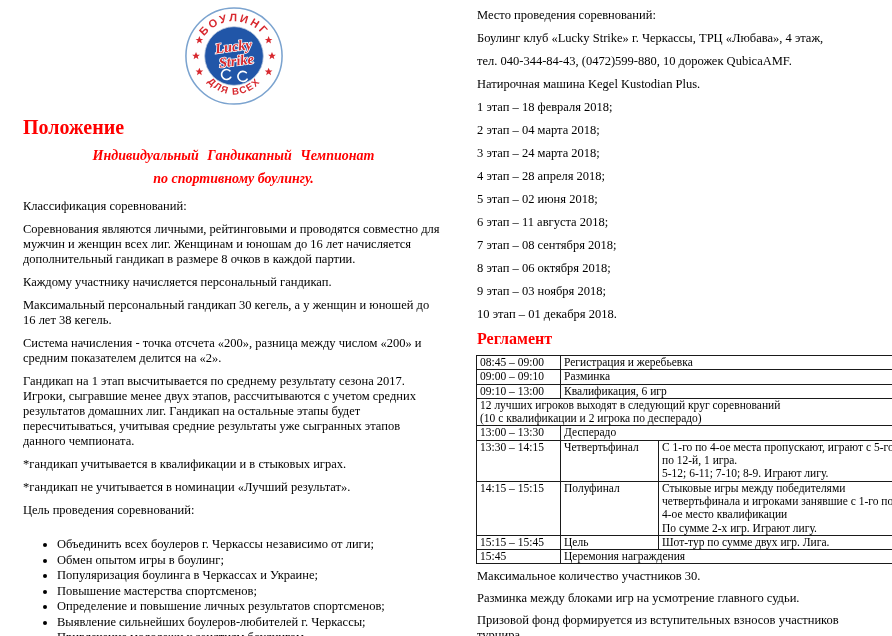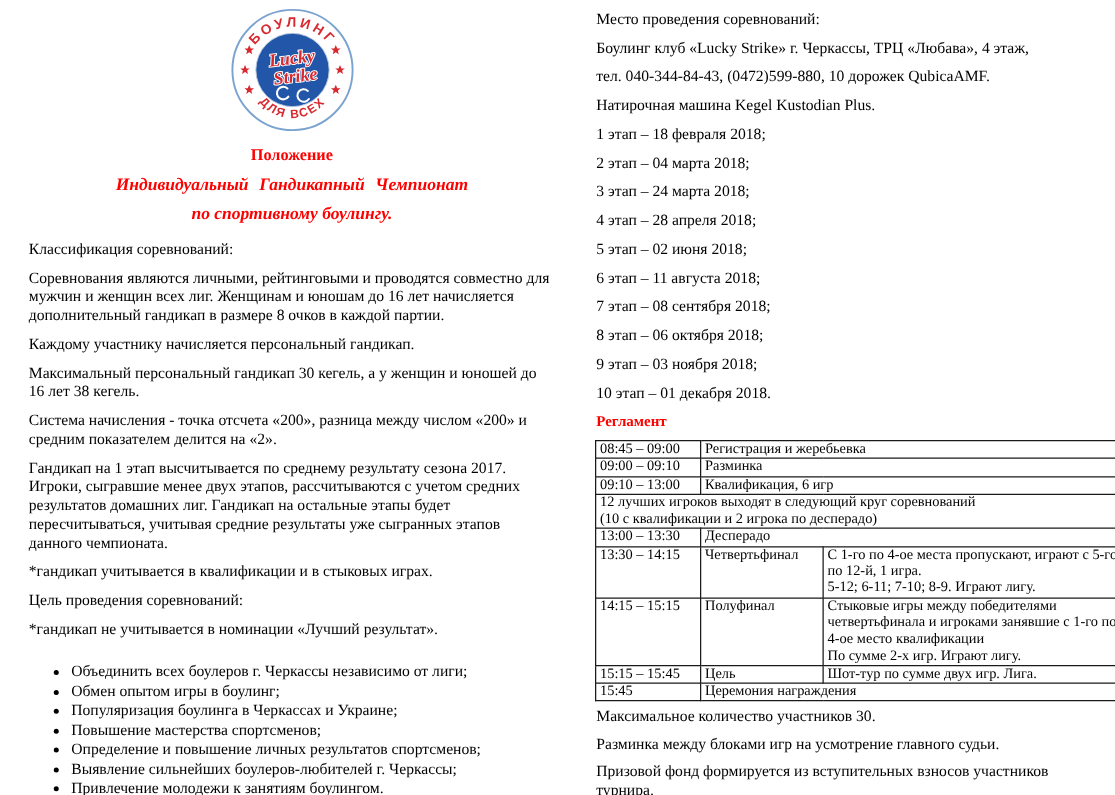--- a/index.html
+++ b/index.html
@@ -22,38 +22,38 @@
   .logo-wrap{width:100px;margin:0 auto 8px;}
   .logo-wrap svg{display:block;}
   .logo-arc{fill:var(--logo-red);font-weight:bold;font-family:"Liberation Sans",sans-serif;}
   .logo-script{
     fill:var(--logo-red);font-style:italic;font-weight:bold;
     font-family:"Liberation Serif",serif;
     stroke:#ffffff;stroke-width:1.6;paint-order:stroke;
   }
 
   .doc-title{
-    text-align:center;color:var(--red);font-weight:bold;
-    font-size:13px;margin:10px 0 0;
+    text-align:left;color:var(--red);font-weight:bold;
+    font-size:20px;margin:10px 0 0;
   }
   .doc-subtitle{
     text-align:center;color:var(--red);font-weight:bold;
     font-size:14px;line-height:23px;margin-top:5px;font-style:italic;
   }
   .wide-words{word-spacing:5px;}
 
   .l-para{font-size:12.5px;line-height:15px;margin:0 0 8px;}
   #left-paragraphs{margin-top:9px;}
   .goals{margin:19px 0 0;padding-left:34px;}
   .goals li{font-size:12.5px;line-height:15px;margin:0 0 0.5px;}
 
   .r-line{font-size:12.5px;line-height:15px;margin:0 0 8px;}
   #notes-lines .r-line{margin:0 0 7px;}
   .reglament-title{
-    color:var(--red);font-weight:bold;font-size:12px;
+    color:var(--red);font-weight:bold;font-size:16px;
     margin:0 0 7px;
   }
   table.schedule{
     border-collapse:collapse;width:430px;table-layout:fixed;
     font-size:11.5px;line-height:13.3px;margin:0 0 5px -1px;
   }
   table.schedule td{
     border:1px solid #1a1a1a;padding:0 3px;vertical-align:top;
     overflow:hidden;
   }
@@ -102,22 +102,22 @@
   </div>
 
   <div id="left-paragraphs">
       <p class="l-para">Классификация соревнований:</p>
       <p class="l-para">Соревнования являются личными, рейтинговыми и проводятся совместно для мужчин и женщин всех лиг. Женщинам и юношам до 16 лет начисляется дополнительный гандикап в размере 8 очков в каждой партии.</p>
       <p class="l-para">Каждому участнику начисляется персональный гандикап.</p>
       <p class="l-para">Максимальный персональный гандикап 30 кегель, а у женщин и юношей до 16 лет 38 кегель.</p>
       <p class="l-para">Система начисления - точка отсчета «200», разница между числом «200» и средним показателем делится на «2».</p>
       <p class="l-para">Гандикап на 1 этап высчитывается по среднему результату сезона 2017. Игроки, сыгравшие менее двух этапов, рассчитываются с учетом средних результатов домашних лиг. Гандикап на остальные этапы будет пересчитываться, учитывая средние результаты уже сыгранных этапов данного чемпионата.</p>
       <p class="l-para">*гандикап учитывается в квалификации и в стыковых играх.</p>
+      <p class="l-para">*гандикап не учитывается в номинации «Лучший результат».</p>
       <p class="l-para">Цель проведения соревнований:</p>
-      <p class="l-para">*гандикап не учитывается в номинации «Лучший результат».</p>
     </div>
   <ul id="goals-list" class="goals">
       <li class="">Объединить всех боулеров г. Черкассы независимо от лиги;</li>
       <li class="">Обмен опытом игры в боулинг;</li>
       <li class="">Популяризация боулинга в Черкассах и Украине;</li>
       <li class="">Повышение мастерства спортсменов;</li>
       <li class="">Определение и повышение личных результатов спортсменов;</li>
       <li class="">Выявление сильнейших боулеров-любителей г. Черкассы;</li>
       <li class="">Привлечение молодежи к занятиям боулингом.</li>
     </ul>

